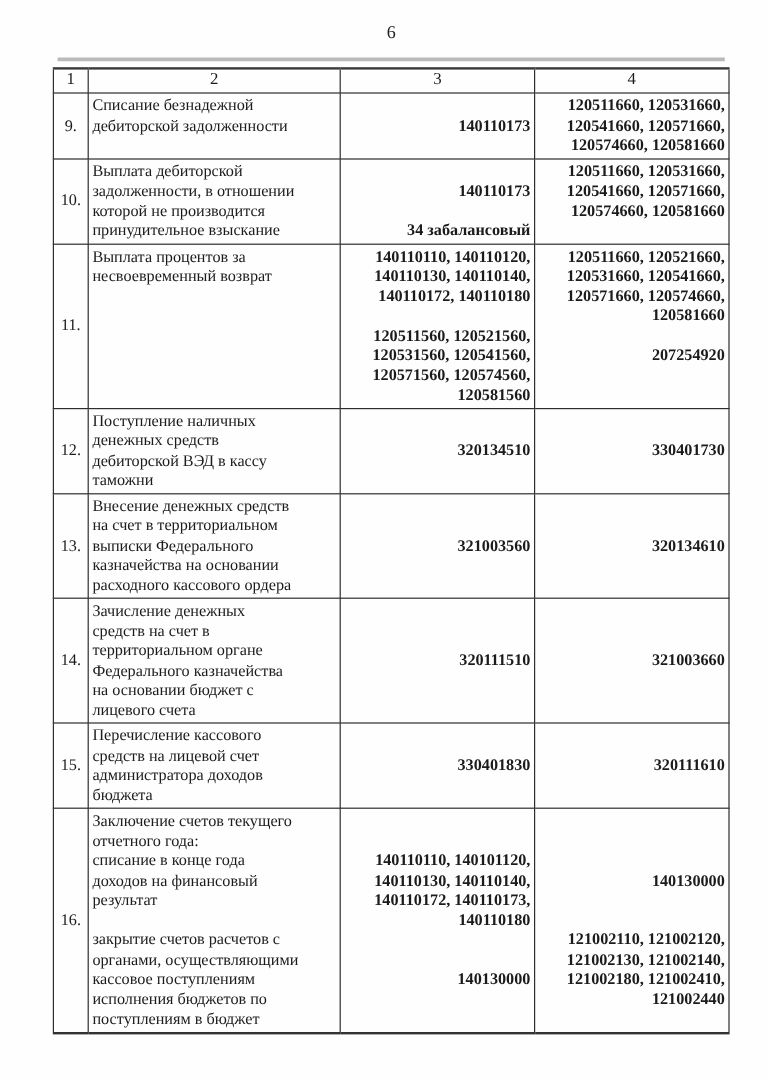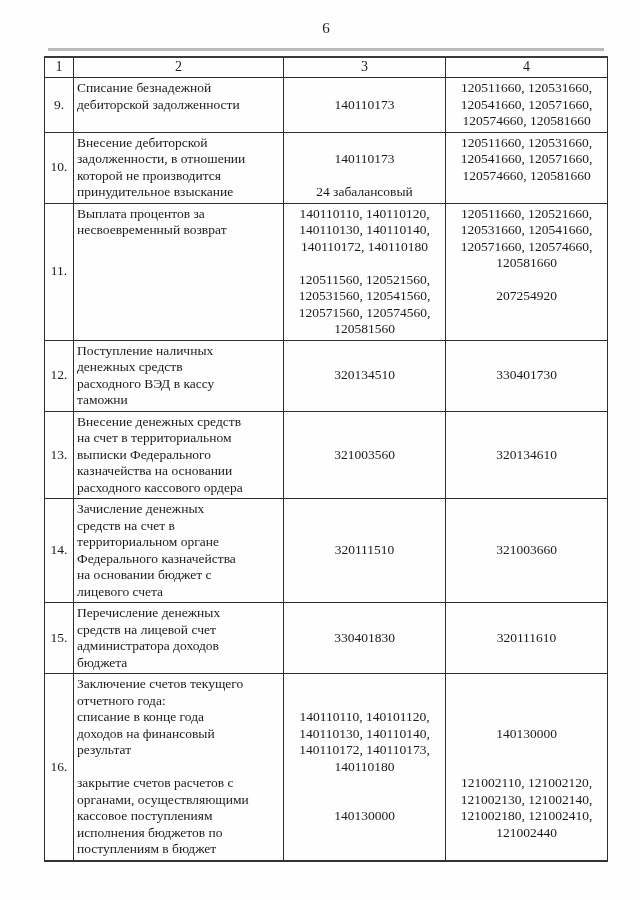--- a/index.html
+++ b/index.html
@@ -55,21 +55,22 @@
     vertical-align:top;
     text-align:center;
   }
   td.desc{
     vertical-align:top;
     text-align:left;
     padding-left:7px;
     padding-right:4px;
   }
   td.acct{
-    text-align:center;
+    text-align:right;
+    font-weight:bold;
   }
   td.top{vertical-align:top;margin-left:28px;}
   td.mid{vertical-align:middle;}
   .ln{min-height:16.5px; white-space:nowrap;}
   td.desc .ln{white-space:normal;}
   tr:last-child td{border-bottom:2.5px solid #333;}
 </style>
 </head>
 <body>
 
@@ -108,30 +109,30 @@
             <div class="ln">120511660, 120531660,</div>
             <div class="ln">120541660, 120571660,</div>
             <div class="ln">120574660, 120581660</div>
           </td>
         </tr>
         <tr>
           <td class="num mid">
             <div class="ln">10.</div>
           </td>
           <td class="desc top">
-            <div class="ln">Внесение дебиторской</div>
+            <div class="ln">Выплата дебиторской</div>
             <div class="ln">задолженности, в отношении</div>
             <div class="ln">которой не производится</div>
             <div class="ln">принудительное взыскание</div>
           </td>
           <td class="acct top">
             <div class="ln">&nbsp;</div>
             <div class="ln">140110173</div>
             <div class="ln">&nbsp;</div>
-            <div class="ln">24 забалансовый</div>
+            <div class="ln">34 забалансовый</div>
           </td>
           <td class="acct top">
             <div class="ln">120511660, 120531660,</div>
             <div class="ln">120541660, 120571660,</div>
             <div class="ln">120574660, 120581660</div>
           </td>
         </tr>
         <tr>
           <td class="num mid">
             <div class="ln">11.</div>
@@ -159,21 +160,21 @@
             <div class="ln">207254920</div>
           </td>
         </tr>
         <tr>
           <td class="num mid">
             <div class="ln">12.</div>
           </td>
           <td class="desc top">
             <div class="ln">Поступление наличных</div>
             <div class="ln">денежных средств</div>
-            <div class="ln">расходного ВЭД в кассу</div>
+            <div class="ln">дебиторской ВЭД в кассу</div>
             <div class="ln">таможни</div>
           </td>
           <td class="acct mid">
             <div class="ln">320134510</div>
           </td>
           <td class="acct mid">
             <div class="ln">330401730</div>
           </td>
         </tr>
         <tr>
@@ -211,21 +212,21 @@
           </td>
           <td class="acct mid">
             <div class="ln">321003660</div>
           </td>
         </tr>
         <tr>
           <td class="num mid">
             <div class="ln">15.</div>
           </td>
           <td class="desc top">
-            <div class="ln">Перечисление денежных</div>
+            <div class="ln">Перечисление кассового</div>
             <div class="ln">средств на лицевой счет</div>
             <div class="ln">администратора доходов</div>
             <div class="ln">бюджета</div>
           </td>
           <td class="acct mid">
             <div class="ln">330401830</div>
           </td>
           <td class="acct mid">
             <div class="ln">320111610</div>
           </td>

